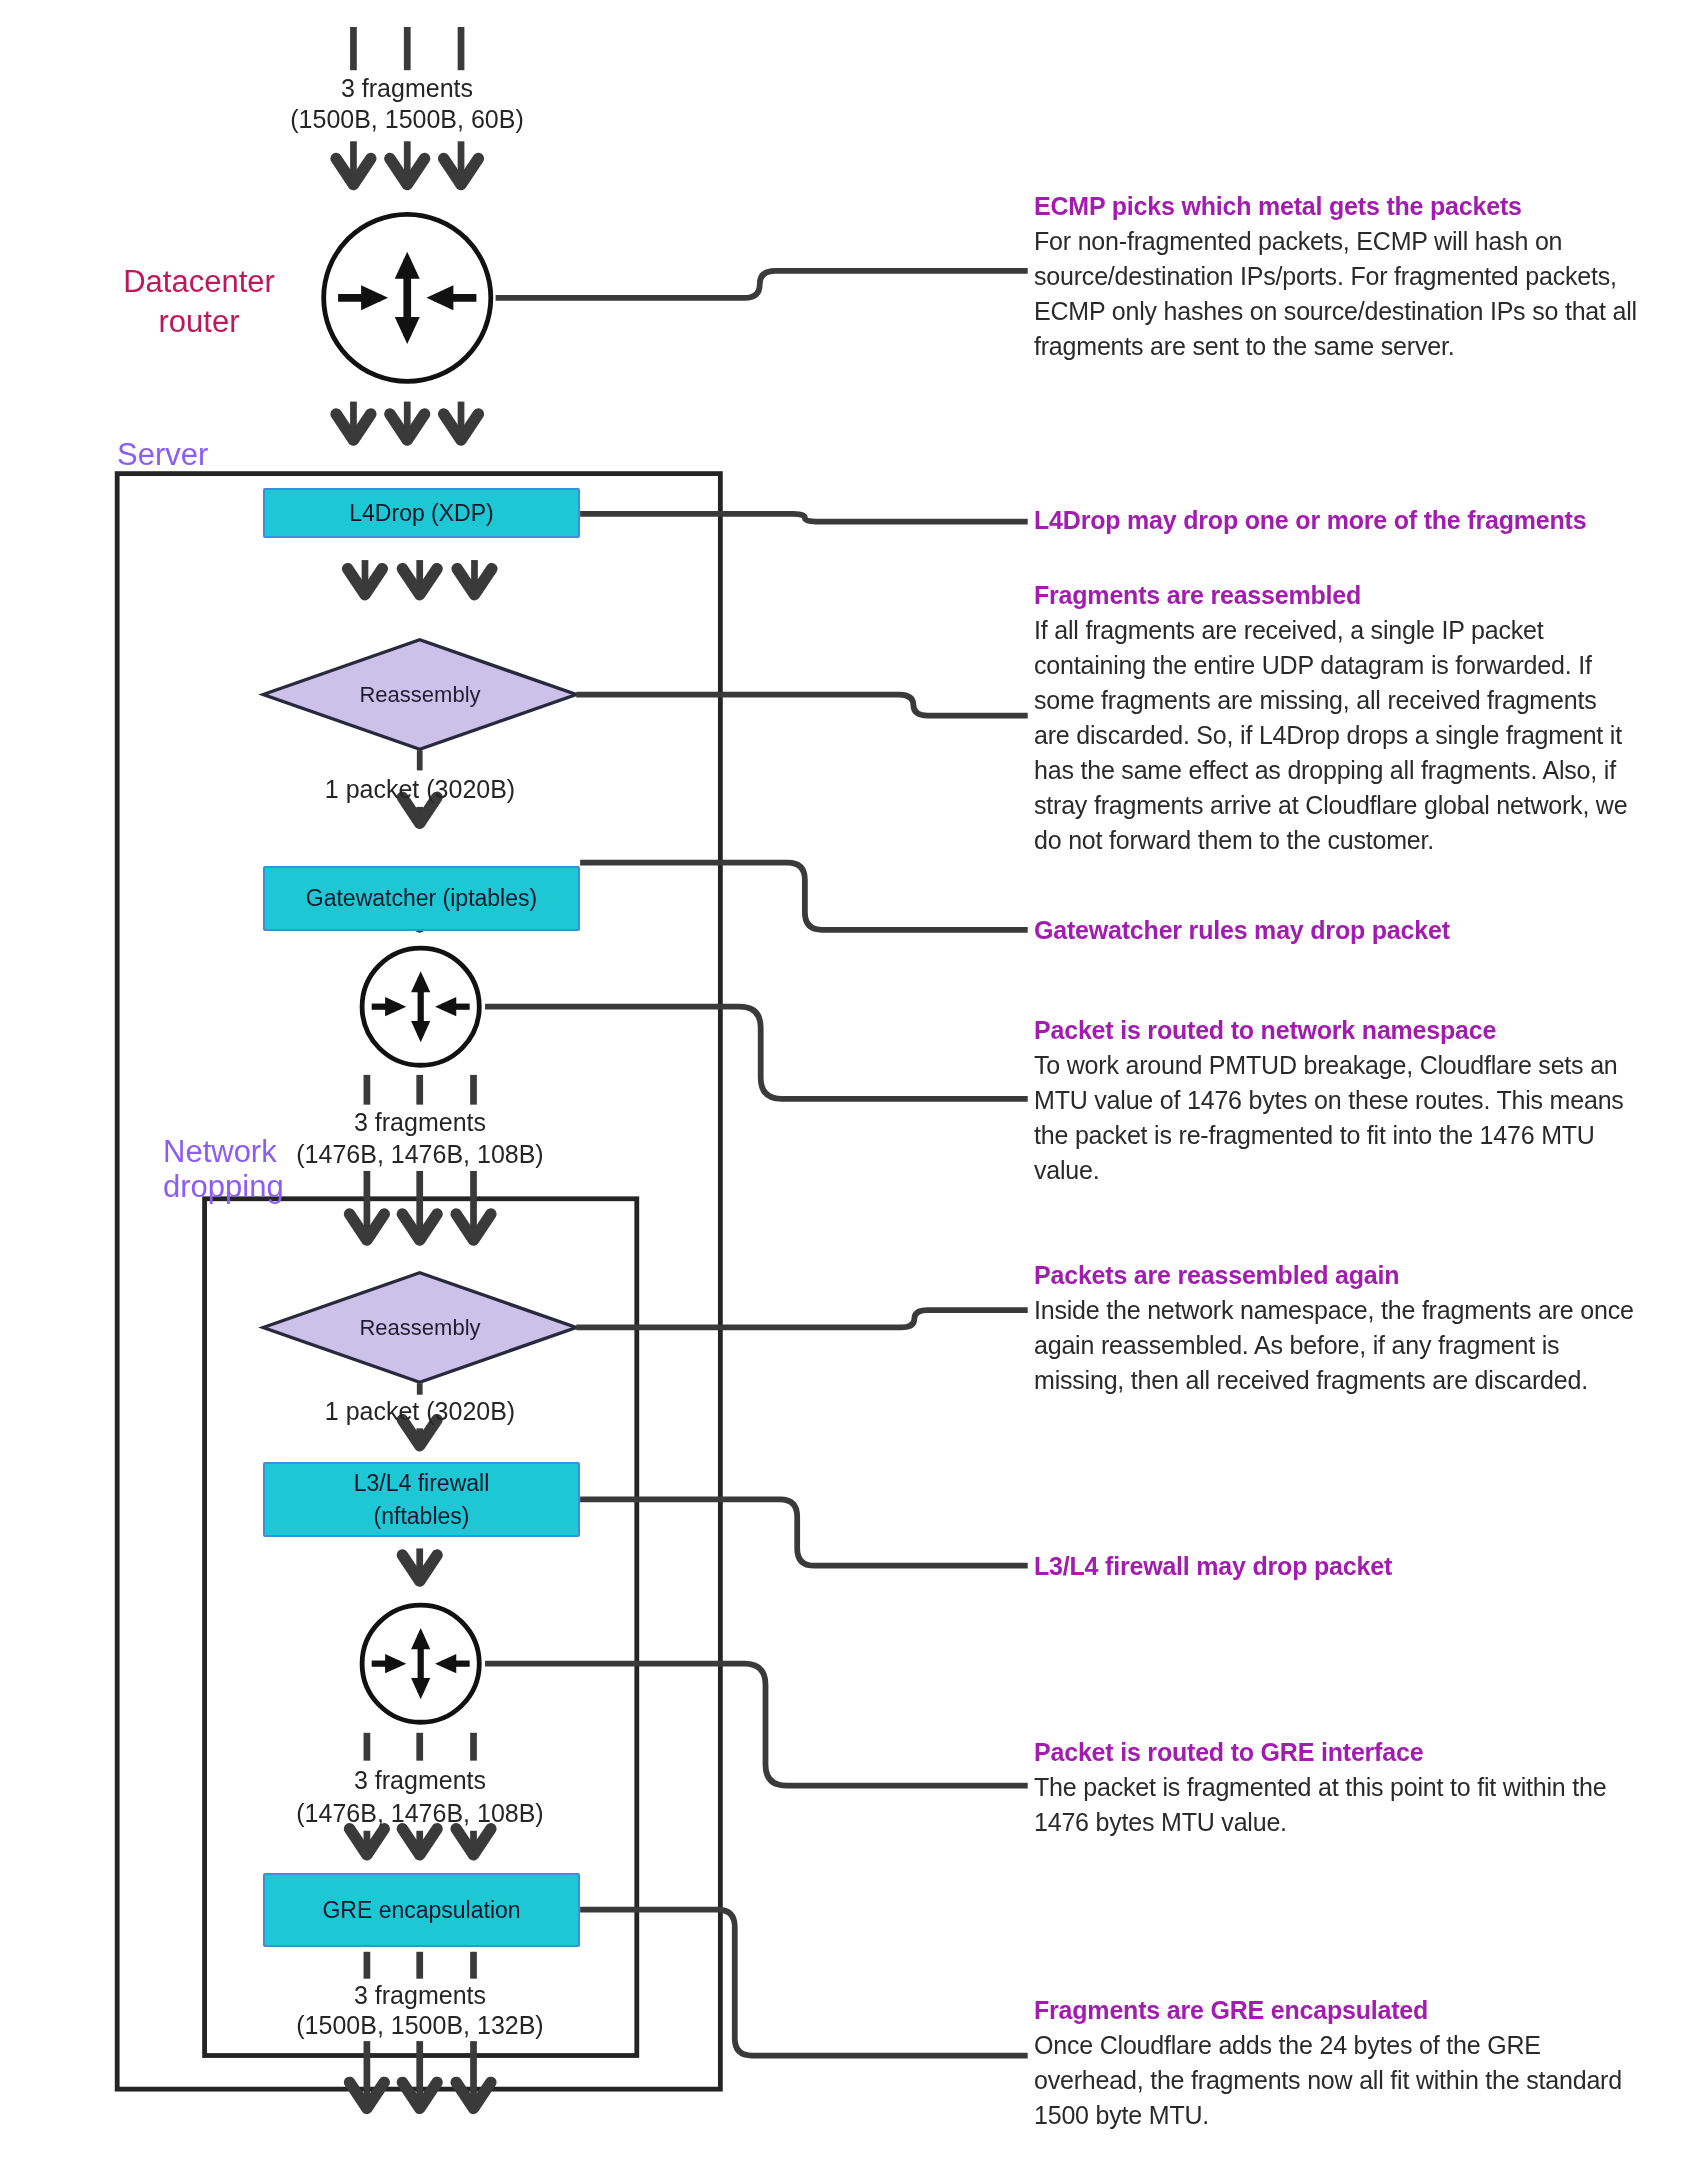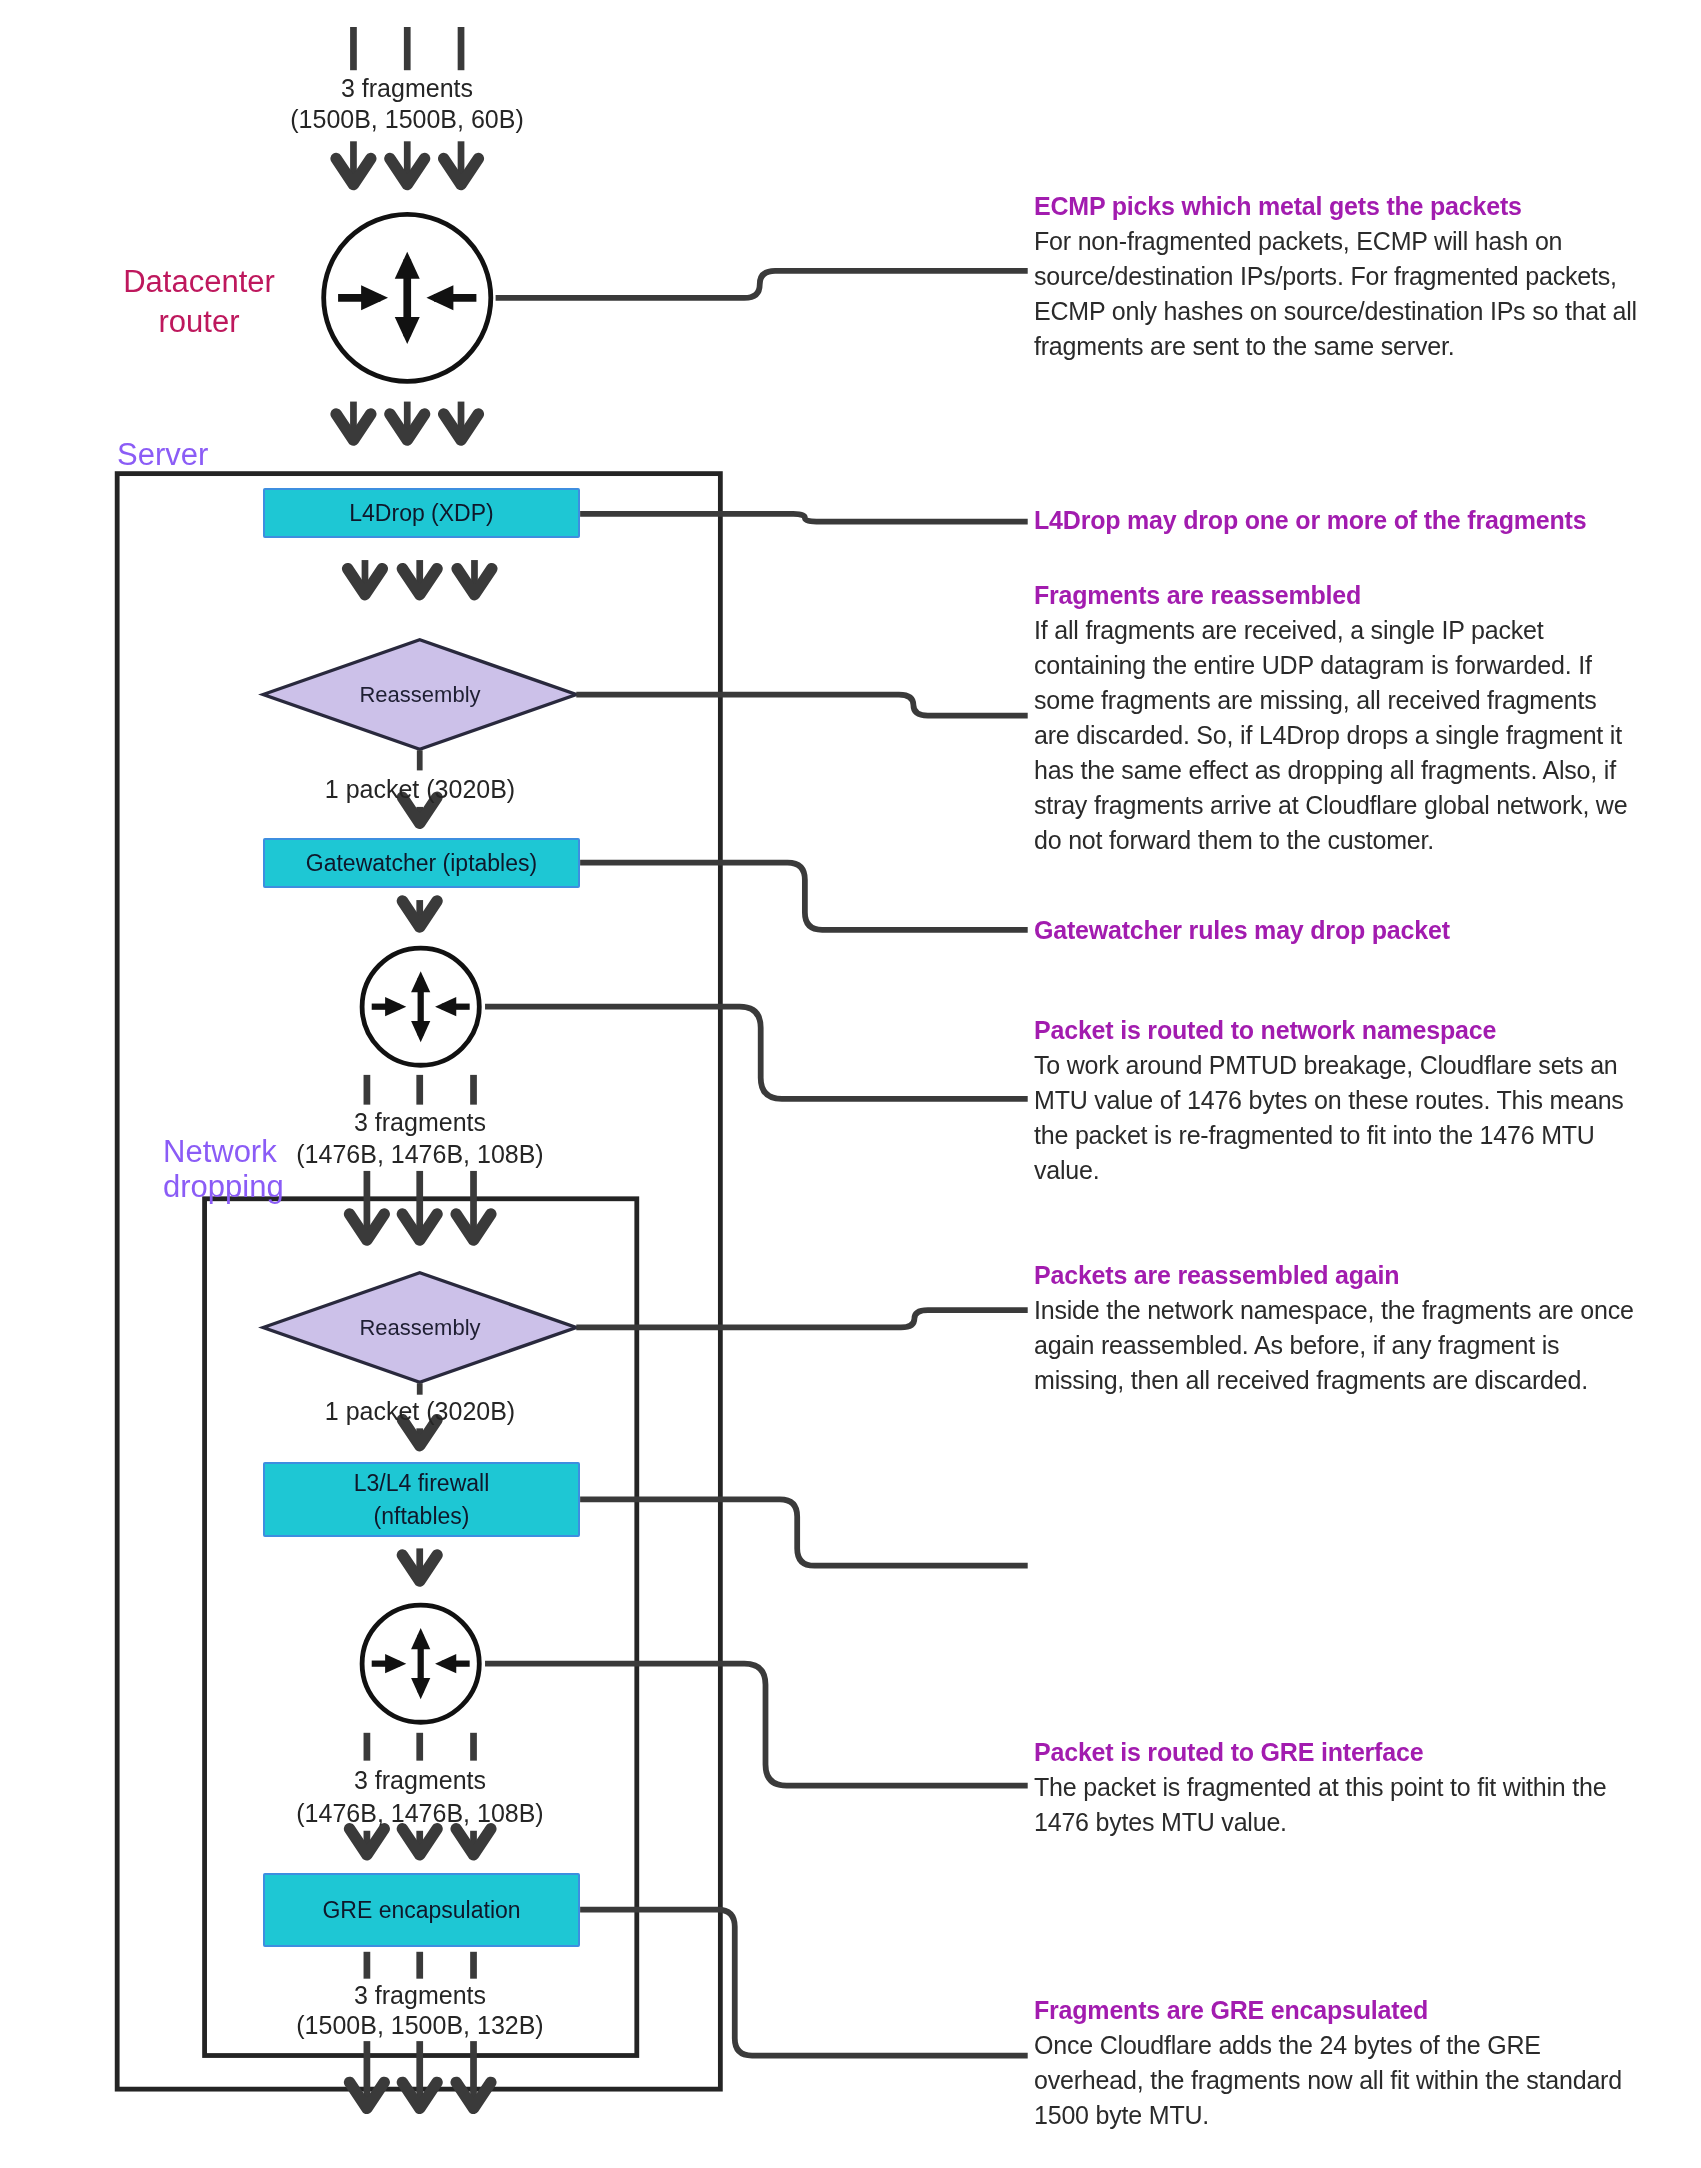--- a/index.html
+++ b/index.html
@@ -174,21 +174,21 @@
   <div class="abs outer-label" style="left:117px;top:437px">Server</div>
 
   <div class="cyanbox" style="left:263px;top:488px;width:317px;height:50px">
     <span class="box-label">L4Drop (XDP)</span>
   </div>
 
   <div class="diamond-label" style="left:420px;top:695px">Reassembly</div>
 
   <div class="ctext" style="left:420px;top:789px">1 packet (3020B)</div>
 
-  <div class="cyanbox" style="left:263px;top:838px;width:317px;height:50px">
+  <div class="cyanbox" style="left:263px;top:866px;width:317px;height:65px">
     <span class="box-label">Gatewatcher (iptables)</span>
   </div>
 
   <div class="ctext" style="left:420px;top:1122px">3 fragments</div>
   <div class="ctext" style="left:420px;top:1154px">(1476B, 1476B, 108B)</div>
 
   <div class="abs outer-label" style="left:163px;top:1134px">Network
 dropping</div>
 
   <div class="diamond-label" style="left:420px;top:1328px">Reassembly</div>
@@ -245,20 +245,23 @@
 value.</div>
   </div>
 
   <div class="annotation" style="top:1258px">
     <div class="ann-title">Packets are reassembled again</div>
     <div class="ann-body">Inside the network namespace, the fragments are once
 again reassembled. As before, if any fragment is
 missing, then all received fragments are discarded.</div>
   </div>
 
+  <div class="annotation" style="top:1549px">
+    <div class="ann-title">L3/L4 firewall may drop packet</div>
+  </div>
 
   <div class="annotation" style="top:1735px">
     <div class="ann-title">Packet is routed to GRE interface</div>
     <div class="ann-body">The packet is fragmented at this point to fit within the
 1476 bytes MTU value.</div>
   </div>
 
   <div class="annotation" style="top:1993px">
     <div class="ann-title">Fragments are GRE encapsulated</div>
     <div class="ann-body">Once Cloudflare adds the 24 bytes of the GRE

